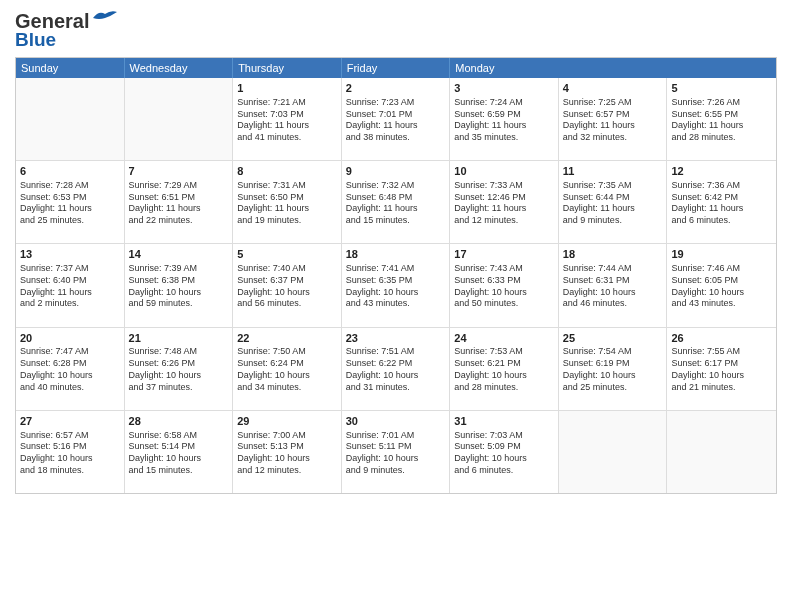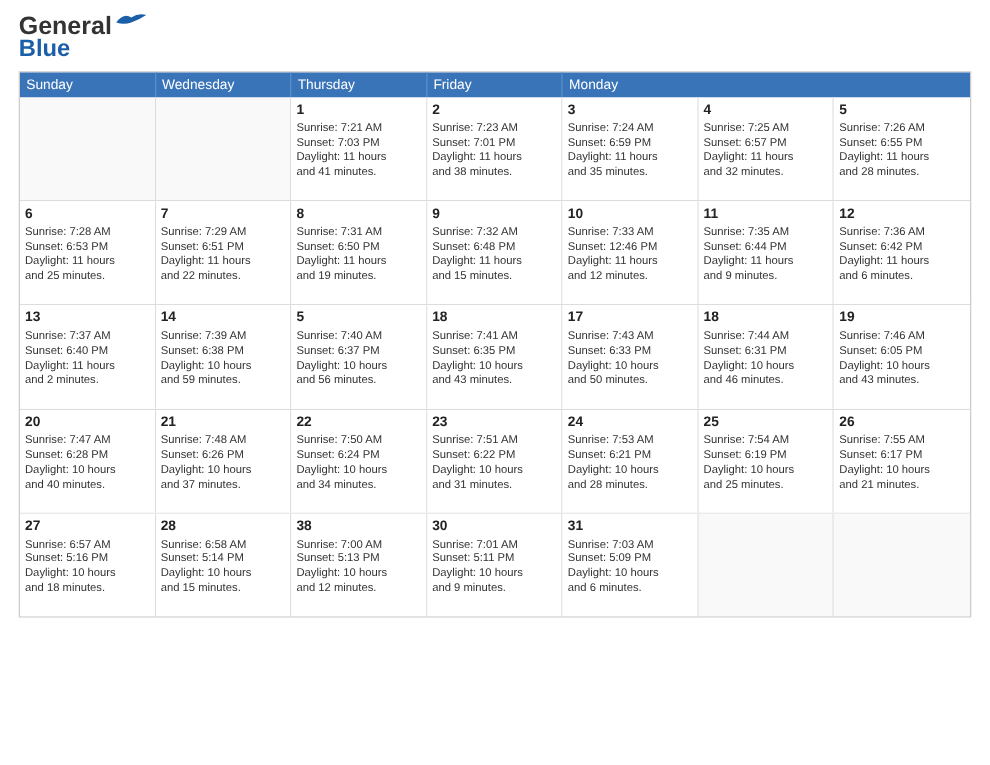--- a/index.html
+++ b/index.html
@@ -327,21 +327,21 @@
             <span class="cell-line">and 18 minutes.</span>
           </div>
           <div class="cal-cell">
             <span class="day-num">28</span>
             <span class="cell-line">Sunrise: 6:58 AM</span>
             <span class="cell-line">Sunset: 5:14 PM</span>
             <span class="cell-line">Daylight: 10 hours</span>
             <span class="cell-line">and 15 minutes.</span>
           </div>
           <div class="cal-cell">
-            <span class="day-num">38</span>
+            <span class="day-num">29</span>
             <span class="cell-line">Sunrise: 7:00 AM</span>
             <span class="cell-line">Sunset: 5:13 PM</span>
             <span class="cell-line">Daylight: 10 hours</span>
             <span class="cell-line">and 12 minutes.</span>
           </div>
           <div class="cal-cell">
             <span class="day-num">30</span>
             <span class="cell-line">Sunrise: 7:01 AM</span>
             <span class="cell-line">Sunset: 5:11 PM</span>
             <span class="cell-line">Daylight: 10 hours</span>

